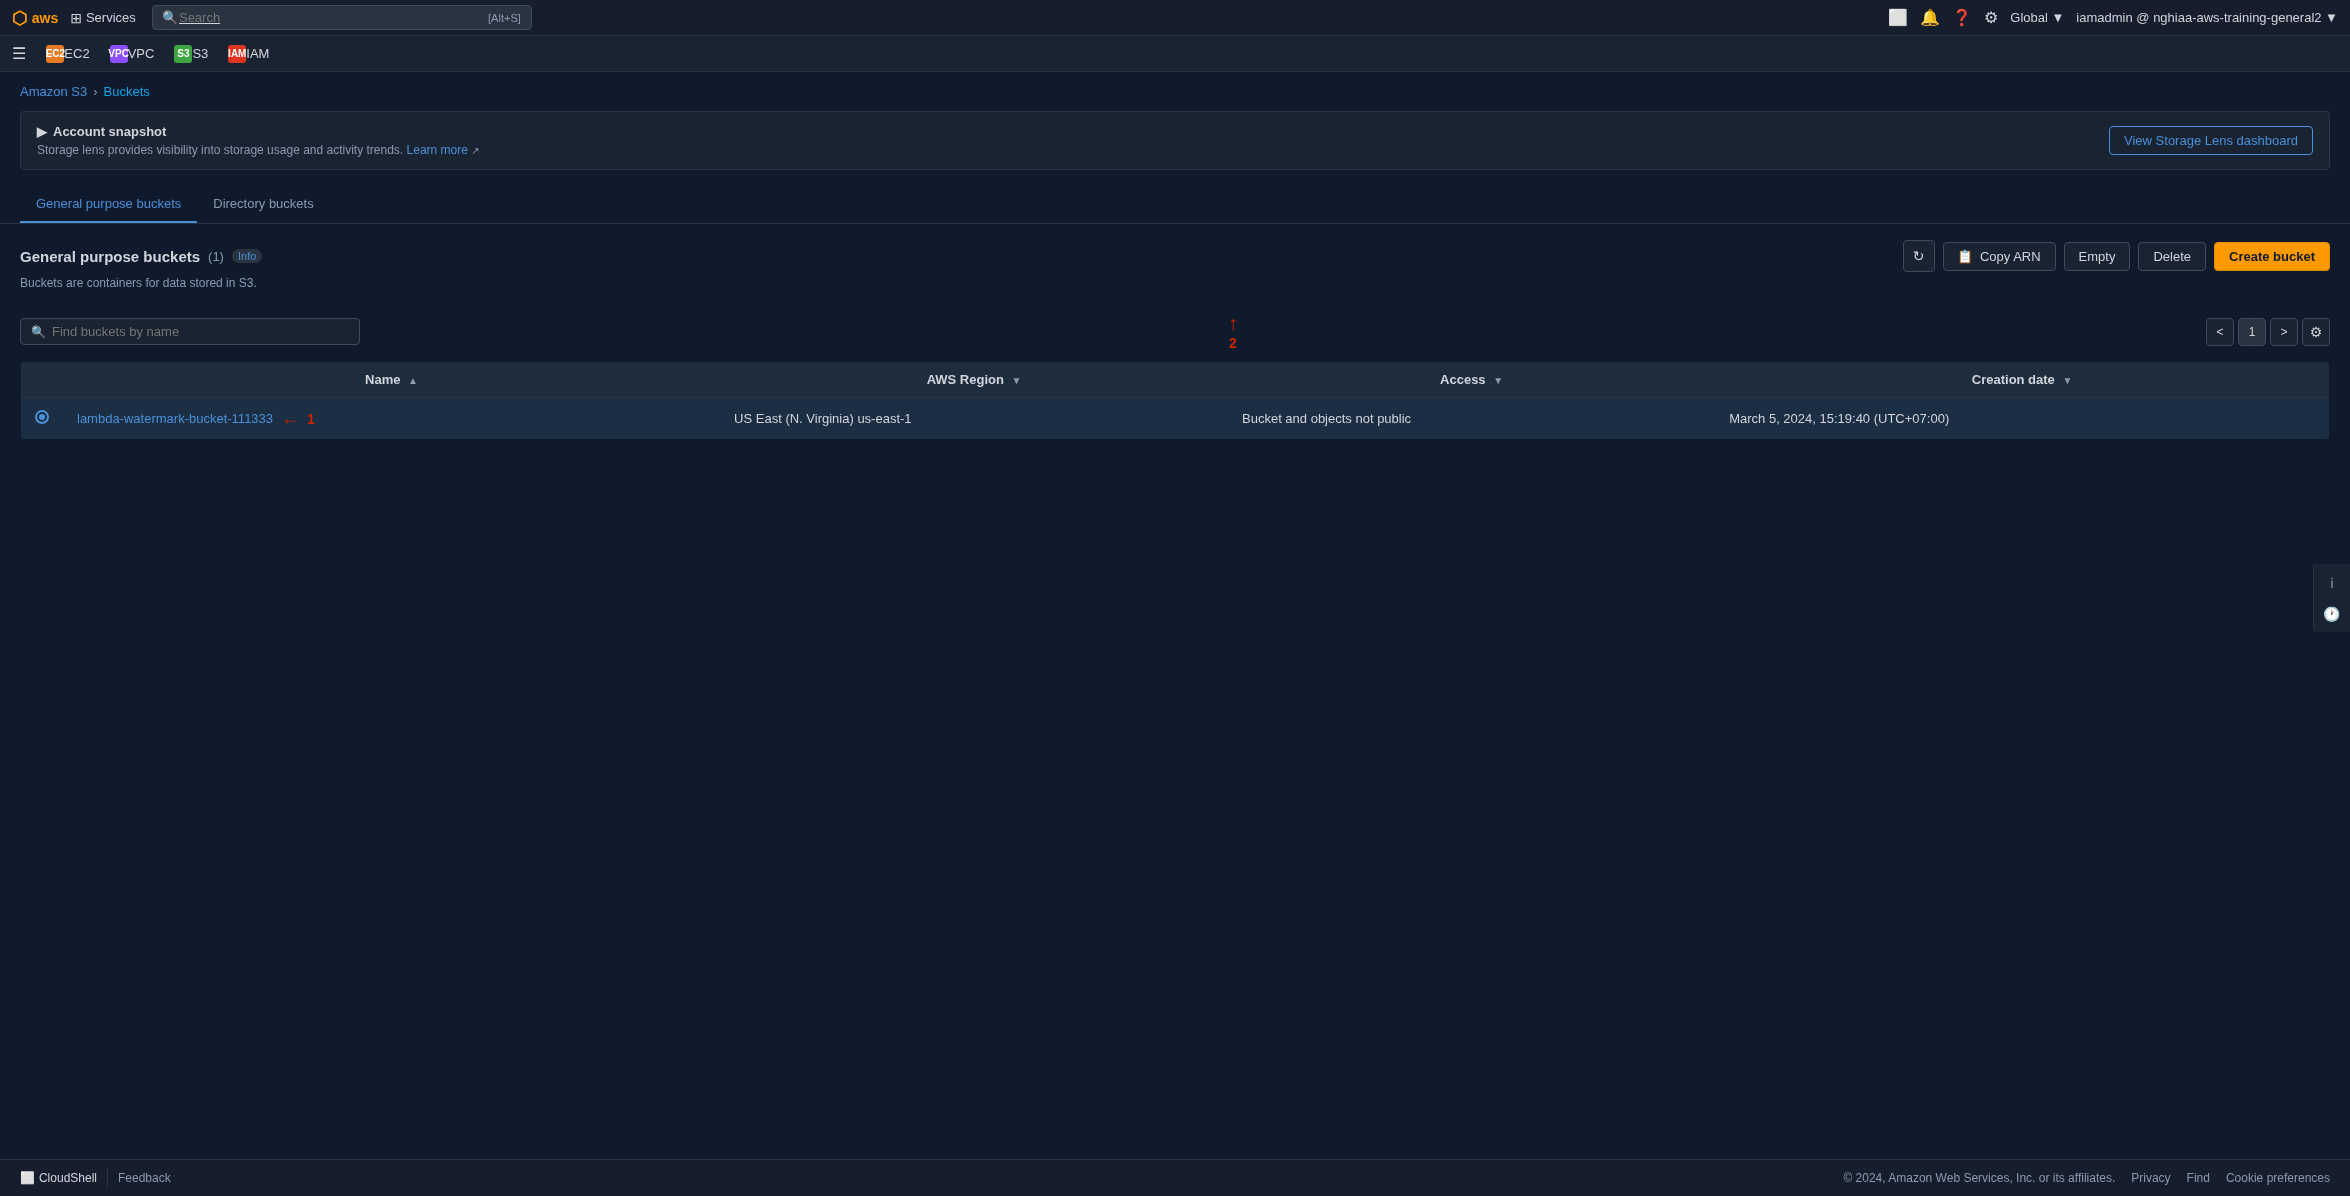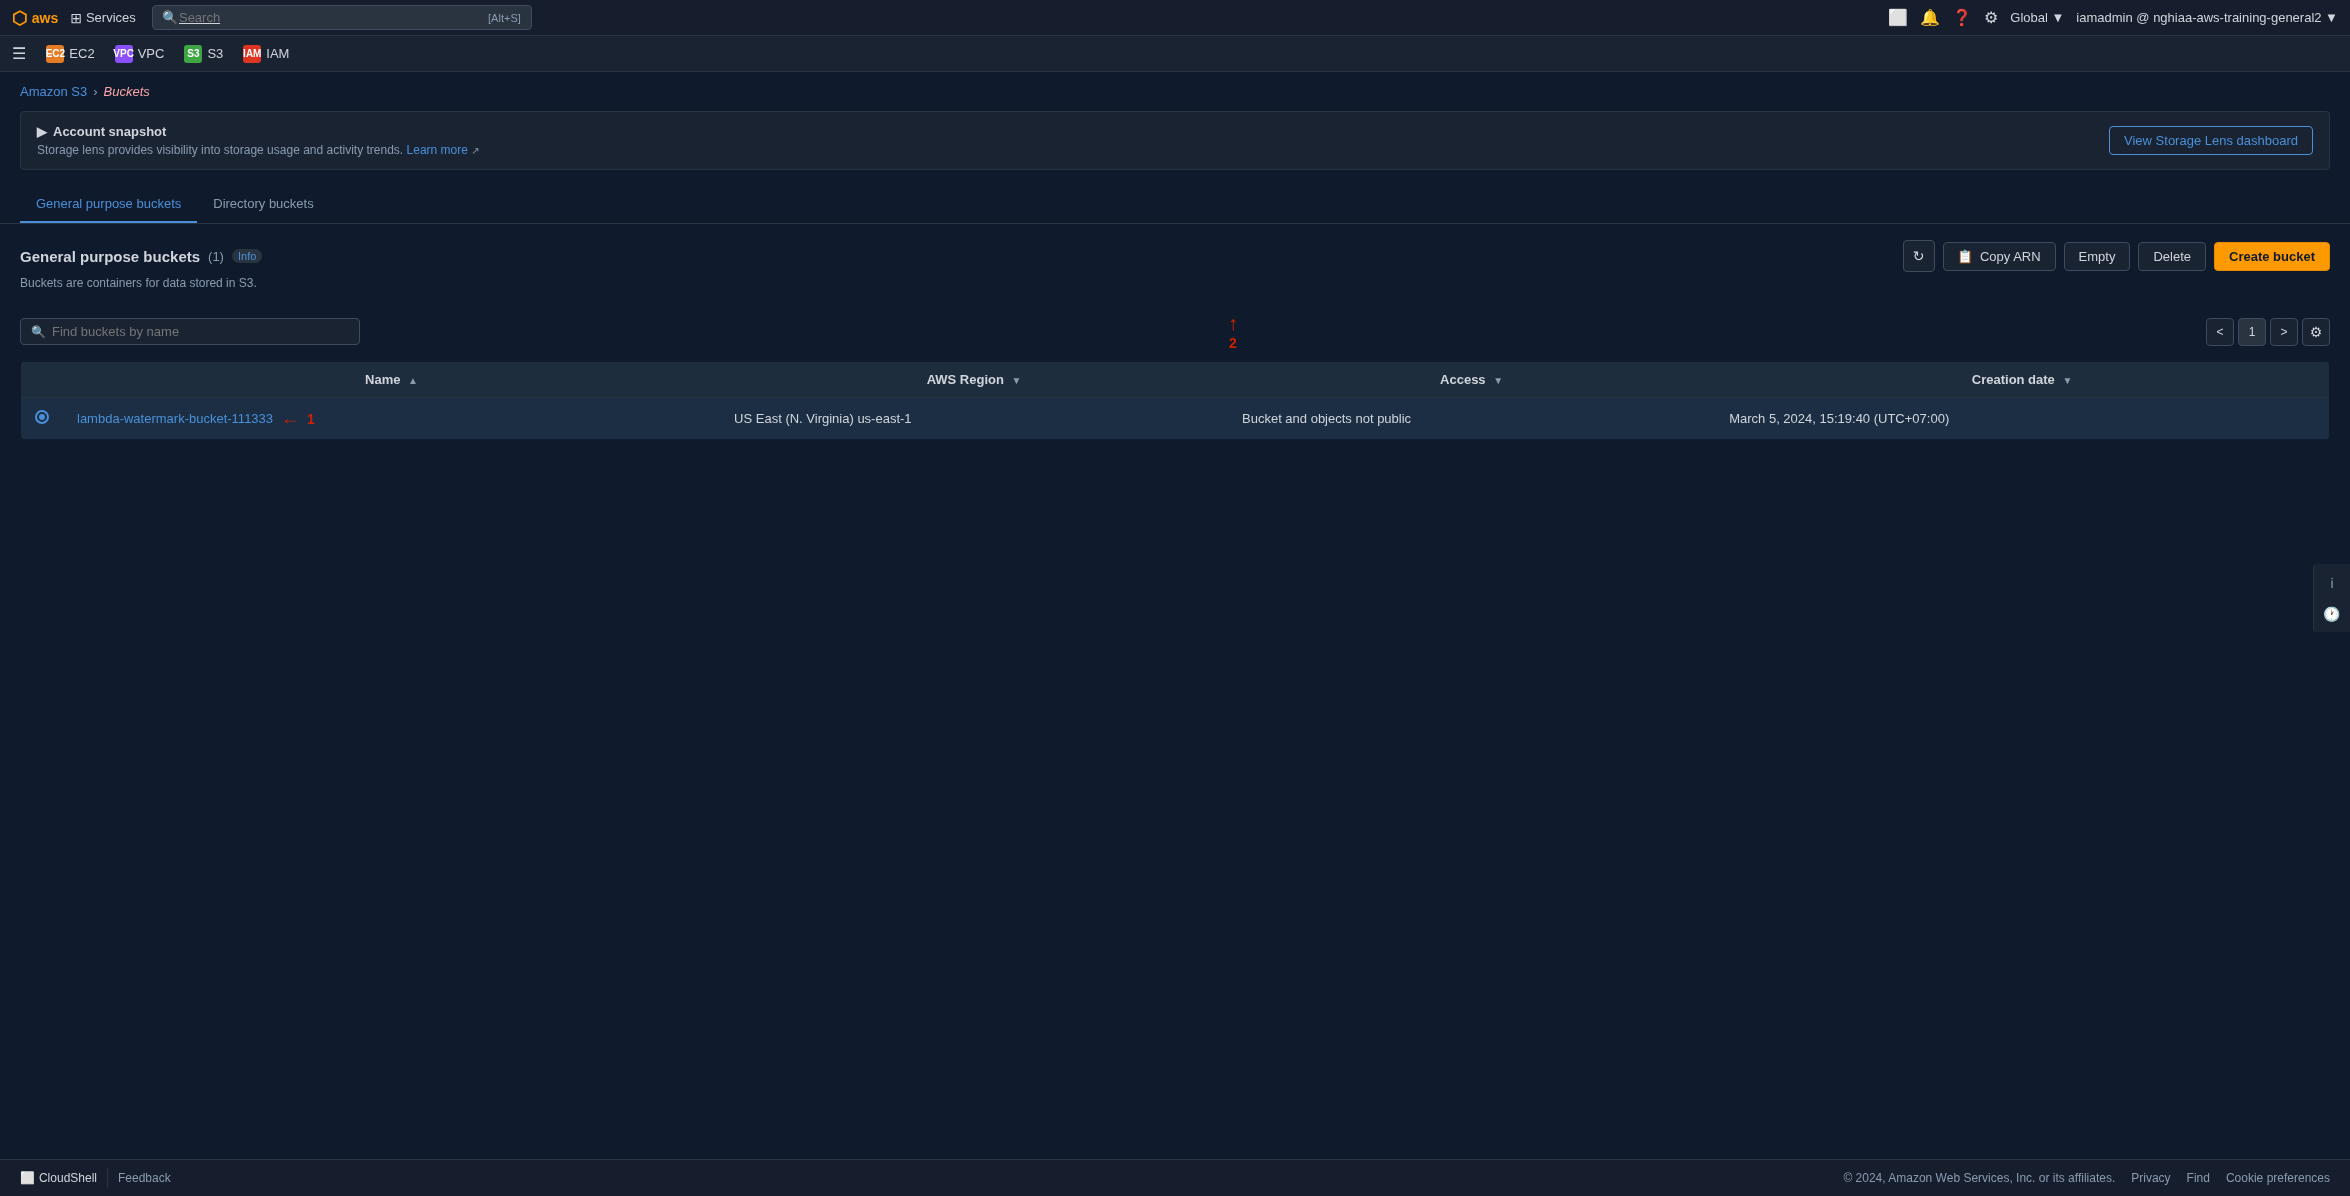--- a/index.html
+++ b/index.html
@@ -103,21 +103,20 @@
     }
     .hamburger {
       color: #d1d5db;
       font-size: 16px;
       cursor: pointer;
       margin-right: 8px;
     }
     .shortcut-item {
       display: flex;
       align-items: center;
-      gap: 5px;
       padding: 4px 8px;
       border-radius: 4px;
       cursor: pointer;
       font-size: 13px;
       color: #d1d5db;
     }
     .shortcut-icon {
       width: 18px;
       height: 18px;
       border-radius: 3px;
@@ -150,22 +149,21 @@
     }
     .breadcrumb-link {
       color: #4a90d9;
       cursor: pointer;
       text-decoration: none;
     }
     .breadcrumb-separator {
       color: #8a9bb0;
     }
     .breadcrumb-current {
-      color: #fca5a5;
-      font-style: italic;
+      color: #0ea5e9;
     }
 
     
     .account-snapshot {
       background: #1a2332;
       border: 1px solid #2a3441;
       margin: 0 20px 16px 20px;
       border-radius: 4px;
       padding: 12px 16px;
     }

